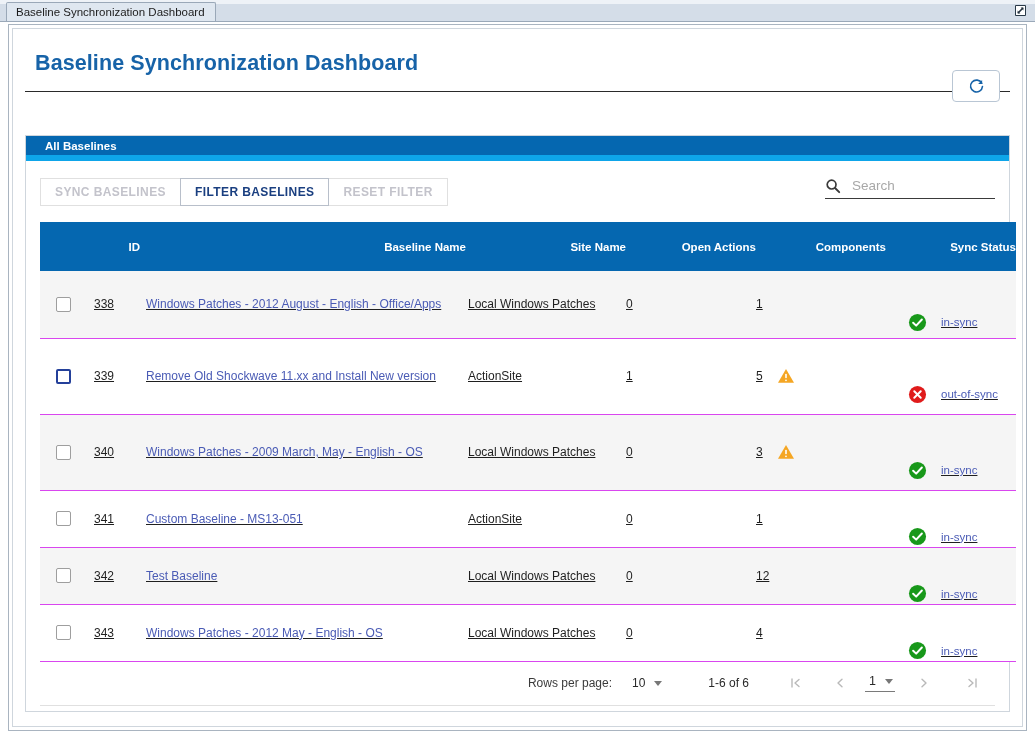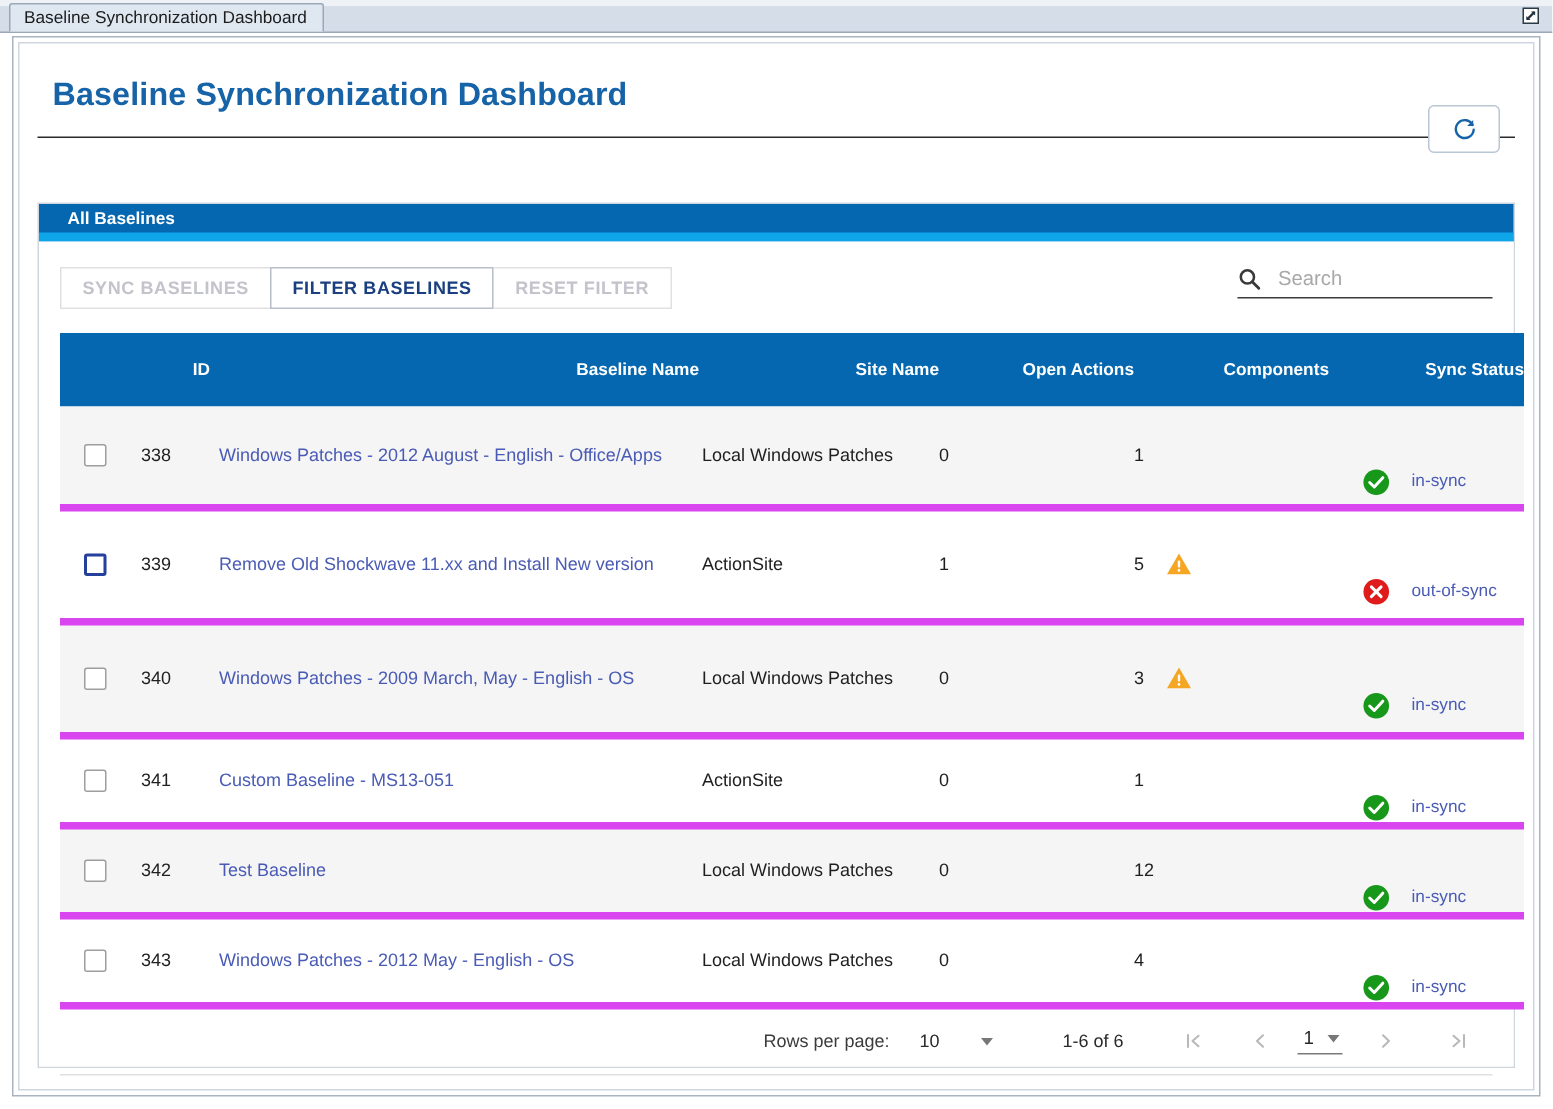--- a/index.html
+++ b/index.html
@@ -178,21 +178,22 @@
     height: 49px;
     text-align: right;
     padding: 0;
     vertical-align: middle;
   }
   table.grid tbody td {
     font-size: 12px;
     color: #1f1f1f;
     padding: 0;
     vertical-align: middle;
-    border-bottom: 5px solid #d946ef;
+    border-bottom: 1px solid #d946ef;
+    text-decoration: underline;
   }
   tr.row-alt td { background: #f5f5f5; }
   tr.row-norm td { background: #ffffff; }
 
   .c-check  { width: 48px; }
   .c-id     { width: 52px; }
   .c-name   { width: 326px; }
   .c-site   { width: 160px; }
   .c-open   { width: 130px; }
   .c-comp   { width: 130px; }
@@ -245,21 +246,20 @@
     font-size: 12px;
     color: #333;
     padding-right: 8px;
     border-bottom: 1px solid #e0e0e0;
   }
   .pg-label { color: #3b3b3b; }
   .pg-select {
     display: flex; align-items: center;
     margin-left: 20px;
     cursor: pointer;
-    gap: 19px;
   }
   .pg-select .val { font-size: 12px; color: #2a2a2a; }
   .caret {
     margin-left: 9px;
     width: 0; height: 0;
     border-left: 4.5px solid transparent;
     border-right: 4.5px solid transparent;
     border-top: 5px solid #777;
   }
   .pg-range { margin-left: 46px; color: #2a2a2a; }

